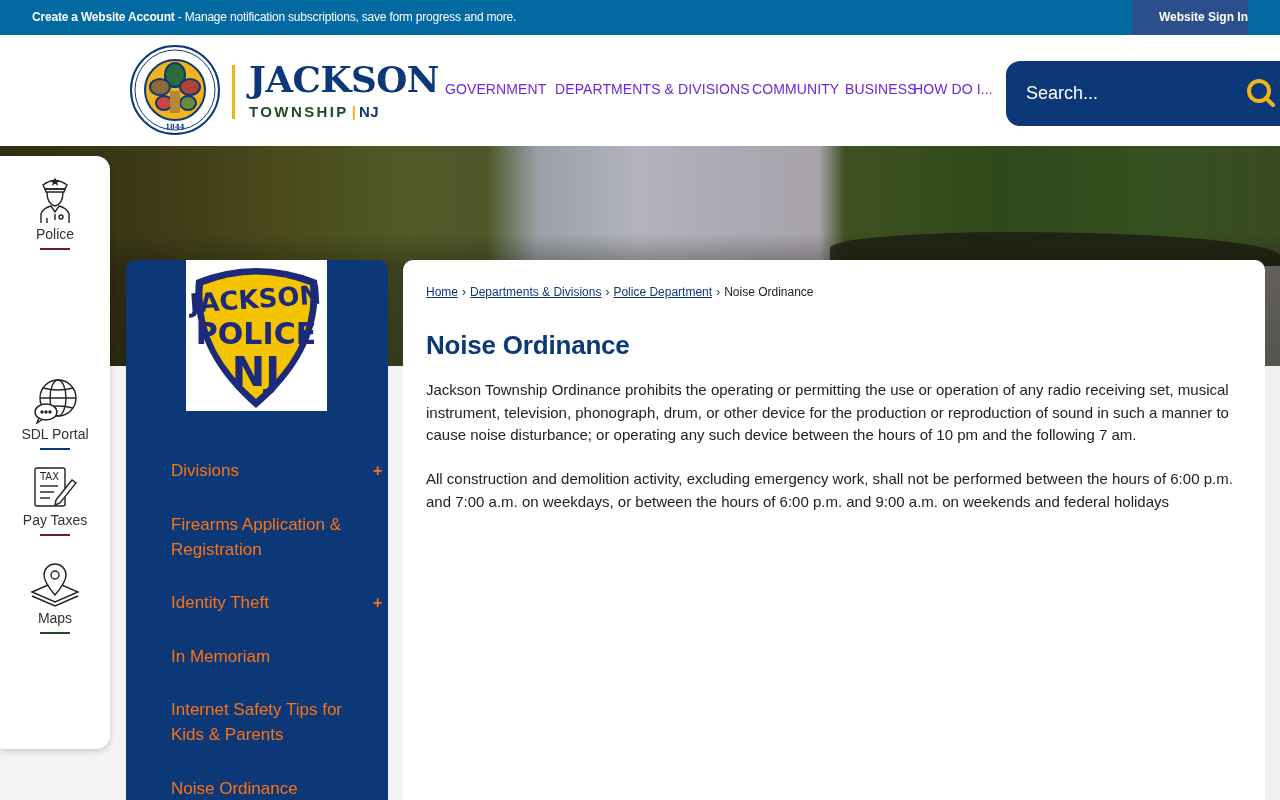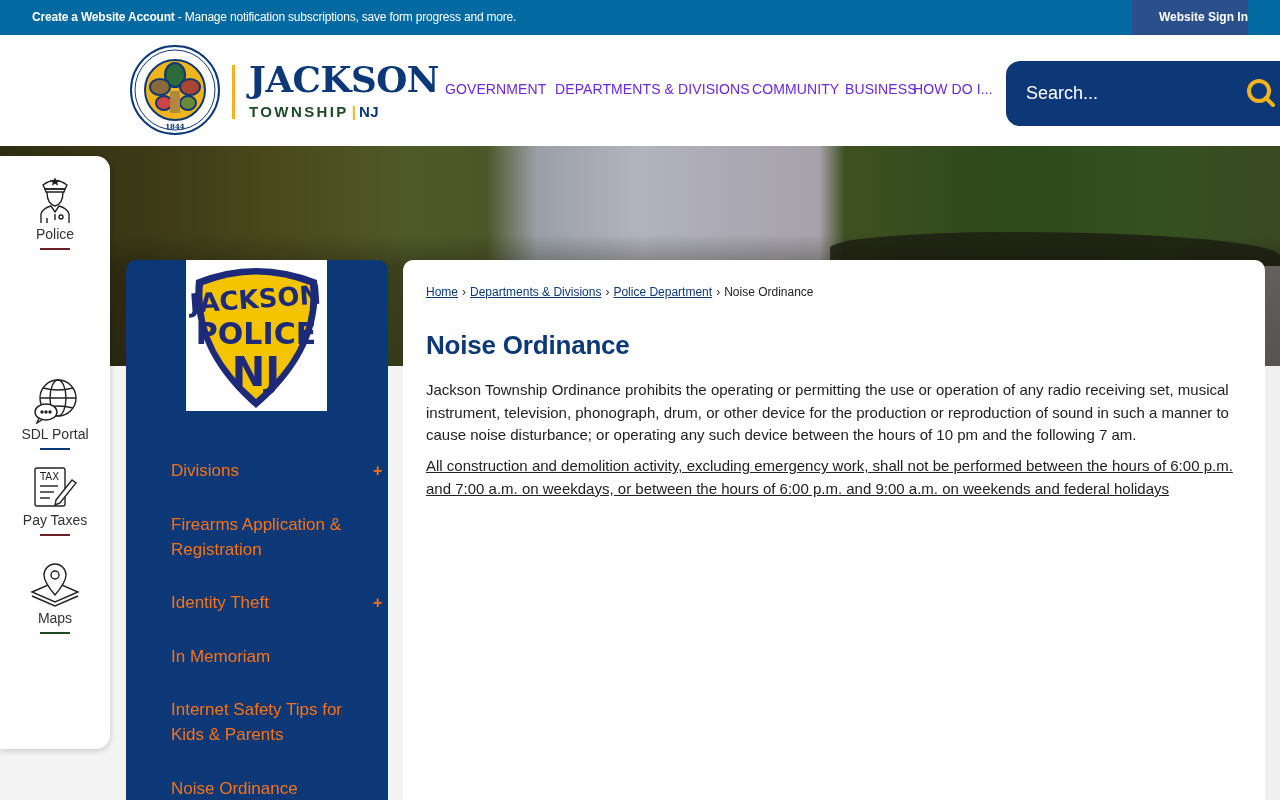--- a/index.html
+++ b/index.html
@@ -47,21 +47,21 @@
   .badge-box { position: absolute; left: 60px; top: 0; width: 141px; height: 151px; background: #fff; }
   .sidenav-item { position: absolute; left: 45px; width: 215px; color: #f97316; font-size: 17px; line-height: 25px; cursor: pointer; margin-top: 12px; }
   .sidenav-item .plus { position: absolute; left: 202px; top: 0; font-size: 16px; font-weight: bold; }
 
   .content { position: absolute; left: 403px; top: 260px; width: 862px; height: 560px; background: #fff; border-radius: 10px 10px 0 0; }
   .crumbs { position: absolute; left: 23px; top: 25px; font-size: 12px; color: #222; white-space: nowrap; }
   .crumbs a { color: #0c3878; text-decoration: underline; cursor: pointer; margin-top: 44px; }
   .crumbs .sep { margin: 0 4px; color: #333; }
   .title { position: absolute; left: 23px; top: 70px; font-size: 26px; font-weight: bold; color: #0c3878; letter-spacing: -0.2px; }
   .body-text { position: absolute; left: 23px; top: 119px; width: 820px; font-size: 15px; line-height: 22.7px; color: #222; }
-  .body-text p + p { margin-top: 8px; text-decoration: underline; }
+  .body-text p + p { margin-top: 21px; }
   .rgutter { position: absolute; left: 1265px; top: 366px; width: 15px; height: 434px; background: #f0f0f0; }
 </style>
 </head>
 <body>
 
 <div class="topbar">
   <div class="acct">
     <b>Create a Website Account</b><span> - Manage notification subscriptions, save form progress and more.</span>
   </div>
   <div class="signin">Website Sign In</div>

